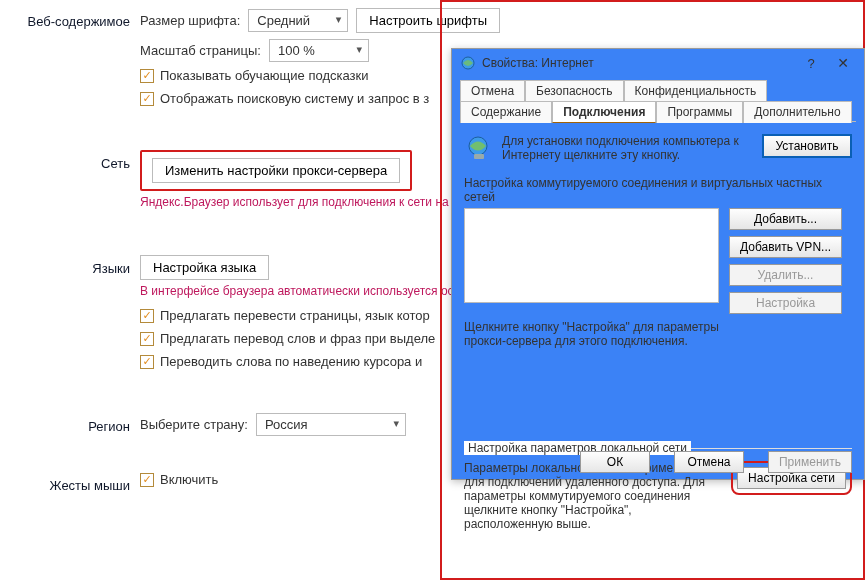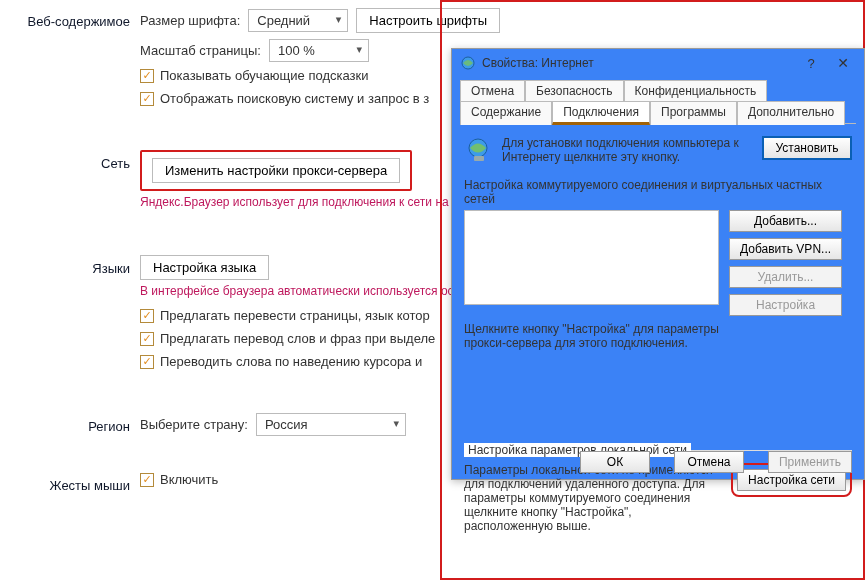--- a/index.html
+++ b/index.html
@@ -139,22 +139,23 @@
     border-bottom: none;
     padding: 3px 10px;
     font-size: 12px;
     background: #f9f9f9;
     cursor: pointer;
     position: relative;
     top: 1px;
   }
   .tab.active {
     background: #fff;
-    border-bottom: 3px solid #a16207;
+    border-bottom: 1px solid #a16207;
     z-index: 2;
+    font-weight: bold;
   }
   .tab-border {
     border-bottom: 1px solid #bbb;
     margin-top: -1px;
   }
   .dlg-body {
     padding: 12px 12px 8px 12px;
     font-size: 12px;
   }
   .install-row {

